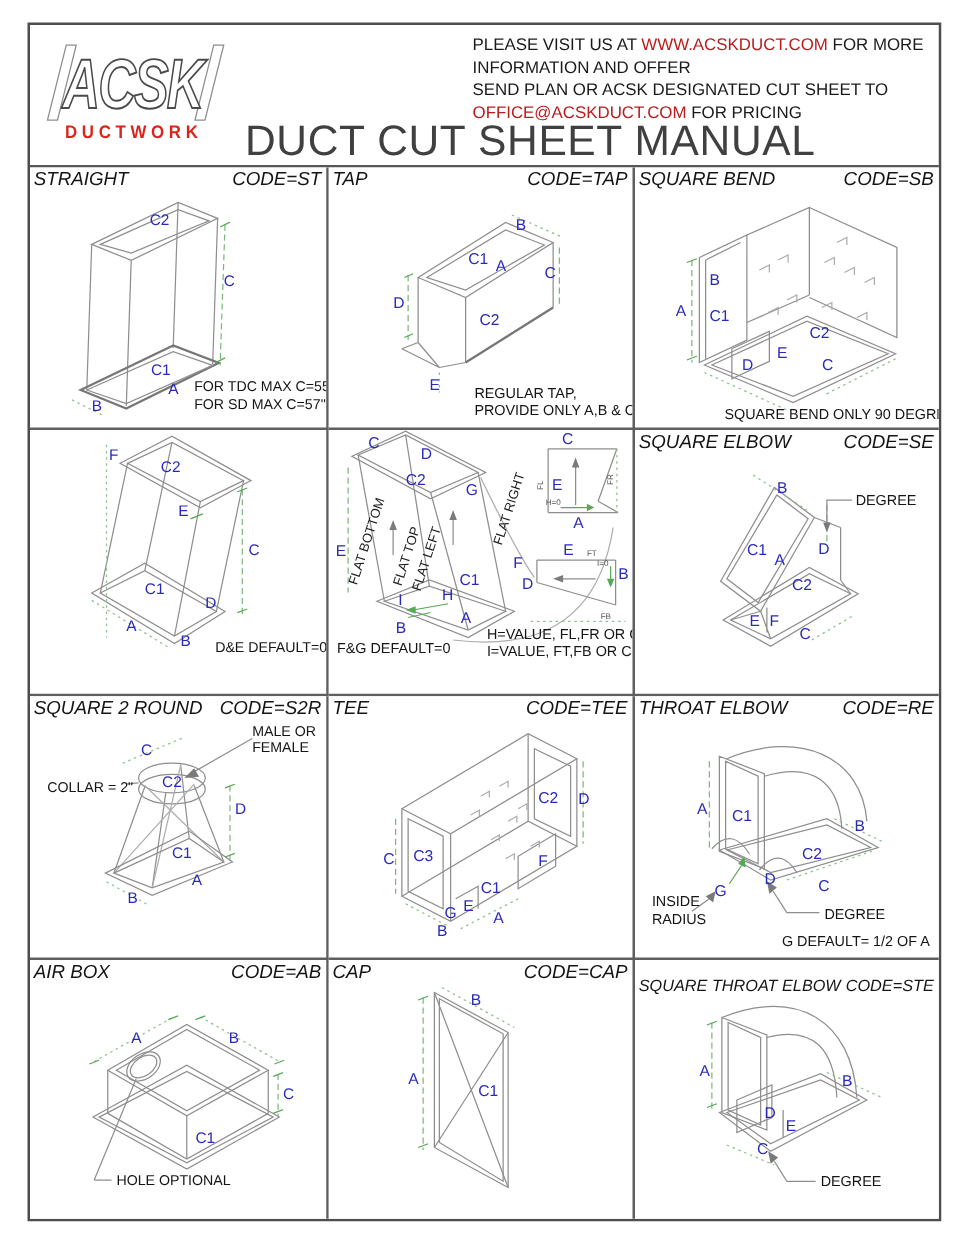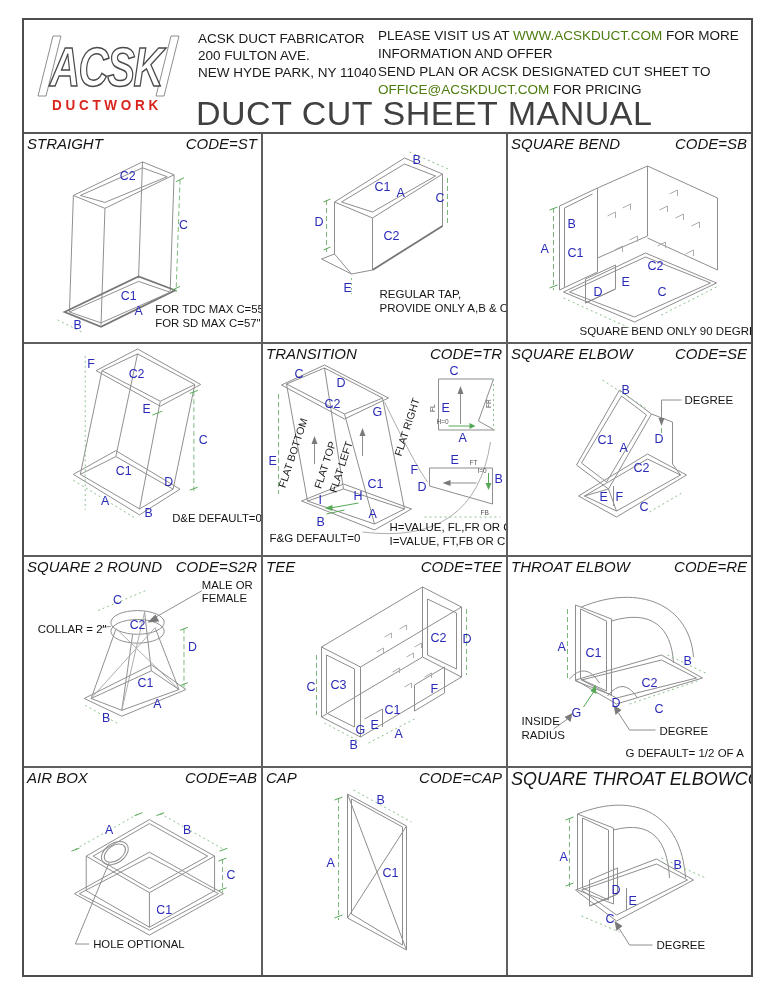--- a/index.html
+++ b/index.html
@@ -2,28 +2,28 @@
 <html><head>
 <meta charset="utf-8">
 <style>
   *{margin:0;padding:0;box-sizing:border-box}
   html,body{width:772px;height:1000px;background:#fff;font-family:"Liberation Sans",sans-serif;position:relative;overflow:hidden}
   .page{position:absolute;left:22px;top:18px;width:731px;height:959px;border:2px solid #4d4d4d;background:#fff}
   .header{position:relative;width:100%;height:114px;border-bottom:2px solid #565656}
   .logo{position:absolute;left:8px;top:6px}
   .addr{position:absolute;left:174px;top:10px;font-size:13.5px;line-height:17px;color:#1a1a1a}
   .promo{position:absolute;left:354px;top:7px;width:374px;font-size:13.5px;line-height:18px;color:#1a1a1a}
-  .promo .lnk{color:#4d7c0f}
+  .promo .lnk{color:#b91c1c}
   .main-title{position:absolute;left:172px;top:74px;font-size:34px;letter-spacing:.5px;color:#404040;white-space:nowrap}
   .grid{display:grid;grid-template-columns:239px 245px 243px;grid-template-rows:210px 213px 211px auto;width:100%;height:841px}
   .cell{position:relative;border-right:2px solid #5f5f5f;border-bottom:2px solid #5f5f5f;overflow:hidden;background:#fff}
   .cell:nth-child(3n){border-right:none}
   .cell:nth-child(n+10){border-bottom:none}
   .chead{display:flex;justify-content:space-between;align-items:flex-start;padding:1px 4px 0 3px;height:20px;font-style:italic;font-size:15px;color:#141414;white-space:nowrap}
-  .chead.tight{font-size:18px;padding-top:1px}
+  .chead.tight{font-size:13px;padding-top:13px}
   .cell svg{display:block;width:100%;height:186px}
   
   .k{stroke:#8e8e8e;fill:none;stroke-width:1}
   .kl{stroke:#adadad;fill:none;stroke-width:1}
   .kt{stroke:#767676;fill:none;stroke-width:1.8}
   .g{stroke:#7cb87c;fill:none;stroke-width:1;stroke-dasharray:5 3}
   .gd{stroke:#8cc08c;fill:none;stroke-width:1;stroke-dasharray:2 3}
   .gs{stroke:#57a857;fill:none;stroke-width:1}
   .b{fill:#2a2ab8;font-size:12.5px}
   .n{fill:#151515;font-size:11.5px}
@@ -44,25 +44,20 @@
     <div class="logo">
       <svg width="152" height="96" viewBox="0 0 152 96">
         <g>
           <path d="M6,70 L21,10 L29,10 L14,70 Z" class="k" style="fill:#fff"></path>
           <path d="M124,70 L139,10 L147,10 L132,70 Z" class="k" style="fill:#fff"></path>
         </g>
         <text x="18" y="60" class="logo-acsk" textLength="112" lengthAdjust="spacingAndGlyphs">ACSK</text>
         <text x="20" y="84" class="logo-duct" textLength="110" lengthAdjust="spacingAndGlyphs">DUCTWORK</text>
       </svg>
     </div>
-    <div class="addr">
-      <div>ACSK DUCT FABRICATOR</div>
-      <div>200 FULTON AVE.</div>
-      <div>NEW HYDE PARK, NY 11040</div>
-    </div>
     <div class="promo">
       <div><span>PLEASE VISIT US AT </span><span class="lnk">WWW.ACSKDUCT.COM</span><span> FOR MORE</span></div>
       <div>INFORMATION AND OFFER</div>
       <div>SEND PLAN OR ACSK DESIGNATED CUT SHEET TO</div>
       <div><span class="lnk">OFFICE@ACSKDUCT.COM</span><span> FOR PRICING</span></div>
     </div>
     <div class="main-title">DUCT CUT SHEET MANUAL</div>
   </div>
 
   <div class="grid">
@@ -86,20 +81,24 @@
         <text class="b" x="157" y="76">C</text>
         <text class="b" x="98" y="148">C1</text>
         <text class="b" x="112" y="163">A</text>
         <text class="b" x="50" y="177">B</text>
         <text class="n" x="133" y="161">FOR TDC MAX C=55"</text>
         <text class="n" x="133" y="175">FOR SD MAX C=57"</text>
       </svg>
     </div>
 
     <div class="cell">
+      <div class="chead">
+        <span>TAP</span>
+        <span>CODE=TAP</span>
+      </div>
       <svg viewBox="0 0 240 186" preserveAspectRatio="xMidYMin meet">
         <g>
           <path class="k" d="M70,68 L140,24 L178,40 L108,84 Z M77,68 L140,30 L171,42 L108,78 Z"></path>
           <path class="k" d="M108,84 L108,136 M178,40 L178,92 M70,68 L70,120"></path>
           <path class="kt" d="M108,136 L178,92"></path>
           <path class="k" d="M70,120 L57,125 M108,136 L87,140 M57,125 L87,140 M70,120 L87,140"></path>
           <path class="g" d="M62,66 L62,118 M183,44 L183,90"></path>
           <path class="gd" d="M145,18 L186,36 M87,144 L87,160"></path>
           <path class="gs" d="M59,68 l7,-3 M59,116 l7,-3"></path>
         </g>
@@ -159,24 +158,20 @@
         <text class="b" x="177" y="101">C</text>
         <text class="b" x="93" y="133">C1</text>
         <text class="b" x="142" y="144">D</text>
         <text class="b" x="78" y="163">A</text>
         <text class="b" x="122" y="175">B</text>
         <text class="n" x="150" y="180">D&amp;E DEFAULT=0</text>
       </svg>
     </div>
 
     <div class="cell">
-      <div class="chead">
-        <span>TRANSITION</span>
-        <span>CODE=TR</span>
-      </div>
       <svg viewBox="0 0 240 186" preserveAspectRatio="xMidYMin meet">
         <g>
           <path class="k" d="M22,20 L60,4 L118,34 L80,50 Z M17,21 L60,1 L124,34 L80,55 Z"></path>
           <path class="k" d="M22,20 L43,137 M60,4 L79,125 M118,34 L140,145 M80,50 L110,160"></path>
           <path class="k" d="M43,137 L79,125 L140,145 L110,160 Z M37,137 L79,120 L147,145 L110,166 Z"></path>
           <path class="g" d="M14,30 L14,130"></path>
           <path class="k" d="M50,100 L50,78 M98,92 L98,70"></path>
           <polygon class="ah" points="47,80 53,80 50,72"></polygon>
           <polygon class="ah" points="95,72 101,72 98,64"></polygon>
           <path class="kl" d="M98,168 Q210,182 226,78 M120,38 Q150,100 163,118"></path>

